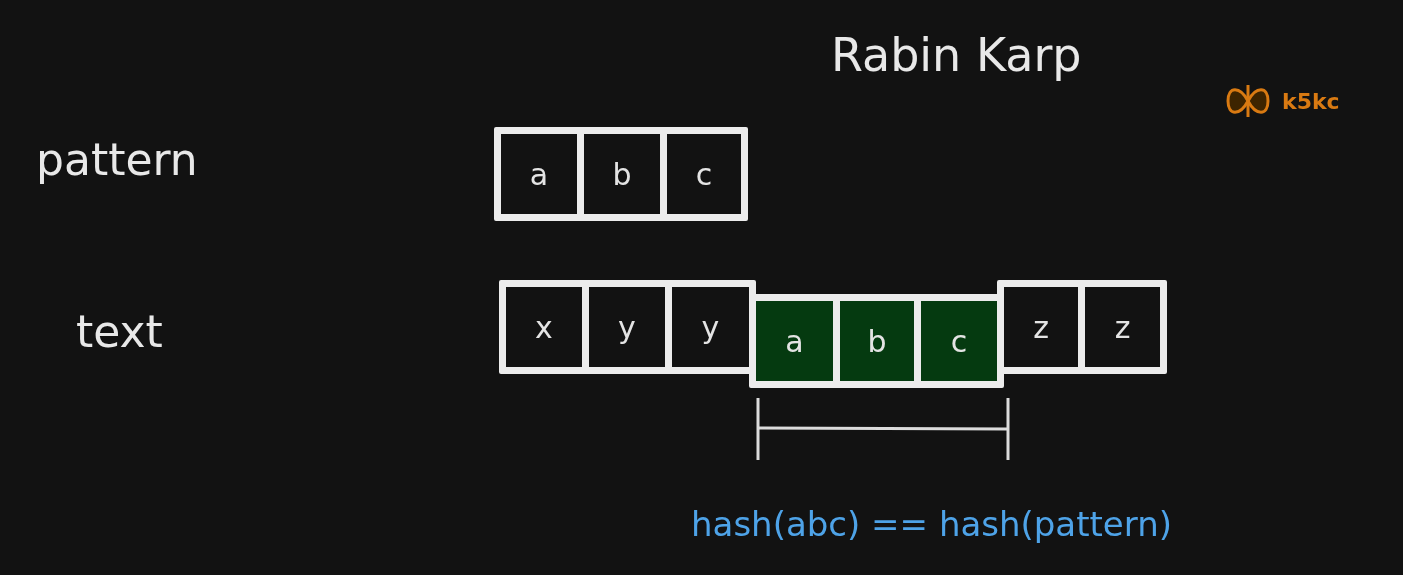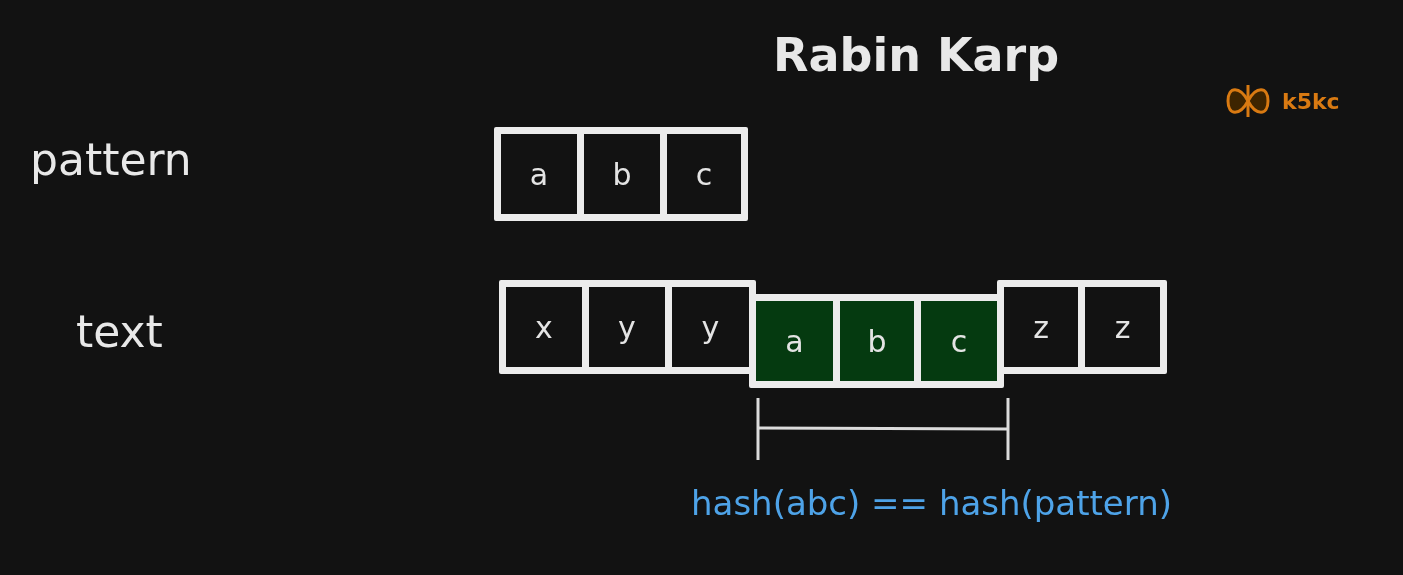--- a/index.html
+++ b/index.html
@@ -1,42 +1,42 @@
 <!DOCTYPE html>
 <html><head>
 <meta charset="utf-8">
 <style>
   html, body { margin:0; padding:0; }
   body { width:1403px; height:575px; background:#121212; position:relative; overflow:hidden;
          font-family:"DejaVu Sans", sans-serif; color:#e6e6e6; }
   .abs { position:absolute; }
-  .title { left:773px; top:28px; font-size:46px; color:#e8e8e8;font-weight:bold; }
+  .title { left:831px; top:28px; font-size:46px; color:#e8e8e8; }
   .label { font-size:44px; color:#e8e8e8; }
   .cell { position:absolute; box-sizing:border-box; background:#121212; border:7px solid #ececec;
           display:flex; align-items:center; justify-content:center; font-size:30px; color:#e4e4e4; border-radius:2px; }
   .cell.hl { background:#053a10; }
   .logo { left:1226px; top:84px; display:flex; align-items:center; gap:12px; color:#d97a12; font-size:22px; font-weight:bold; }
-  .hash { left:691px; top:483px; font-size:34px; color:#4ea3e8; }
+  .hash { left:691px; top:504px; font-size:34px; color:#4ea3e8; }
   .bracket { left:755px; top:398px; width:256px; height:62px; }
 </style>
 </head>
 <body>
 
 <div class="abs title">Rabin Karp</div>
 
 <div class="abs logo">
   <svg width="44" height="34" viewBox="0 0 44 34">
     <path d="M22 17 C14 2, 2 2, 2 17 C2 32, 14 32, 22 17 Z" fill="#3d2400" stroke="#d97a12" stroke-width="3"></path>
     <path d="M22 17 C30 2, 42 2, 42 17 C42 32, 30 32, 22 17 Z" fill="#3d2400" stroke="#d97a12" stroke-width="3"></path>
     <line x1="22" y1="1" x2="22" y2="33" stroke="#d97a12" stroke-width="3"></line>
   </svg>
   <span>k5kc</span>
 </div>
 
-<div class="abs label" style="left:30px; top:134px;">pattern</div>
+<div class="abs label" style="left:36px; top:134px;">pattern</div>
 <div class="abs label" style="left:76px; top:306px;">text</div>
 
 <div class="cell" style="left:494px; top:127px; width:90px; height:94px;">a</div>
 <div class="cell" style="left:577px; top:127px; width:90px; height:94px;">b</div>
 <div class="cell" style="left:660px; top:127px; width:88px; height:94px;">c</div>
 
 <div class="cell" style="left:499px; top:280px; width:90px; height:94px;">x</div>
 <div class="cell" style="left:582px; top:280px; width:90px; height:94px;">y</div>
 <div class="cell" style="left:665px; top:280px; width:91px; height:94px;">y</div>
 <div class="cell hl" style="left:749px; top:294px; width:91px; height:94px;">a</div>

